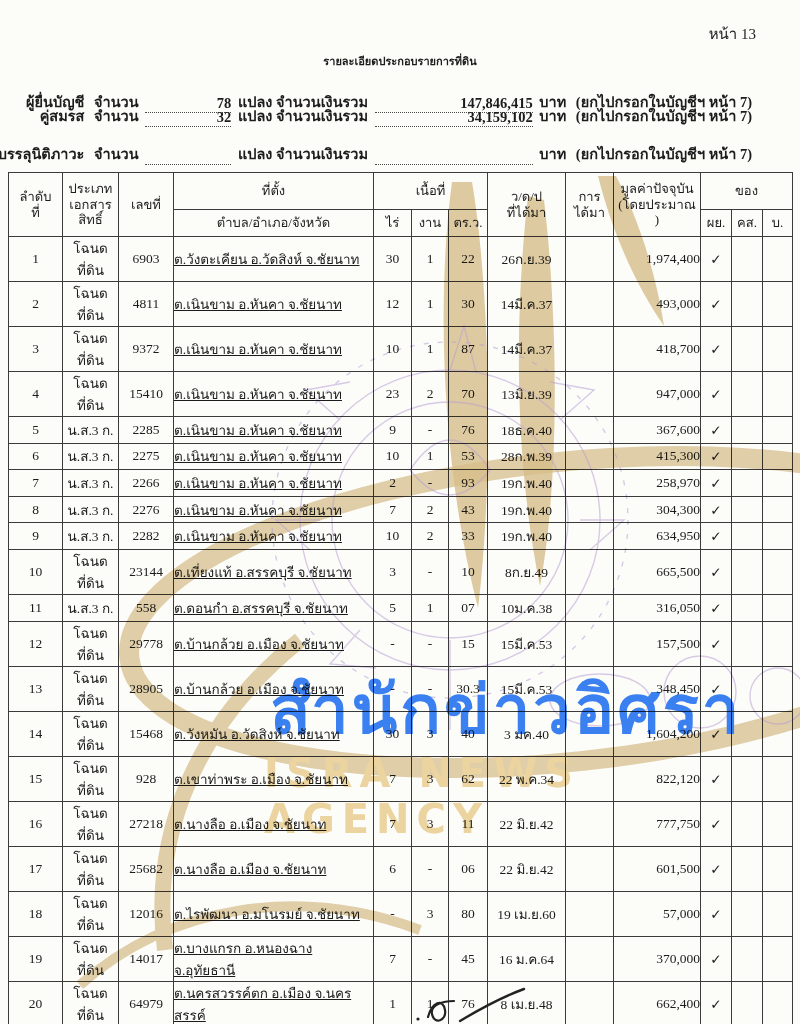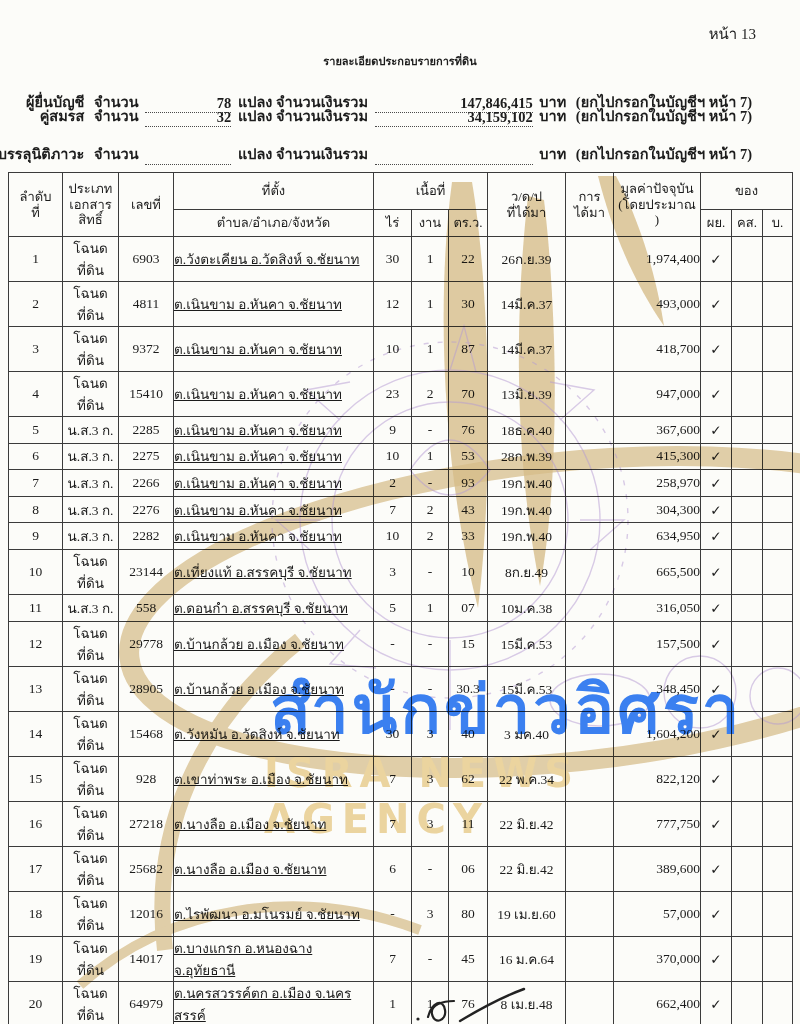--- a/index.html
+++ b/index.html
@@ -361,21 +361,21 @@
       <tr>
     <td class="c">17</td>
     <td class="c">โฉนดที่ดิน</td>
     <td class="c">25682</td>
     <td class="loc">ต.นางลือ อ.เมือง จ.ชัยนาท</td>
     <td class="c">6</td>
     <td class="c">-</td>
     <td class="c">06</td>
     <td class="c date">22 มิ.ย.42</td>
     <td class="c"></td>
-    <td class="val">389,600</td>
+    <td class="val">601,500</td>
     <td class="c chk">✓</td>
     <td class="c chk"></td>
     <td class="c chk"></td>
   </tr>
       <tr>
     <td class="c">18</td>
     <td class="c">โฉนดที่ดิน</td>
     <td class="c">12016</td>
     <td class="loc">ต.ไรพัฒนา อ.มโนรมย์ จ.ชัยนาท</td>
     <td class="c">-</td>

